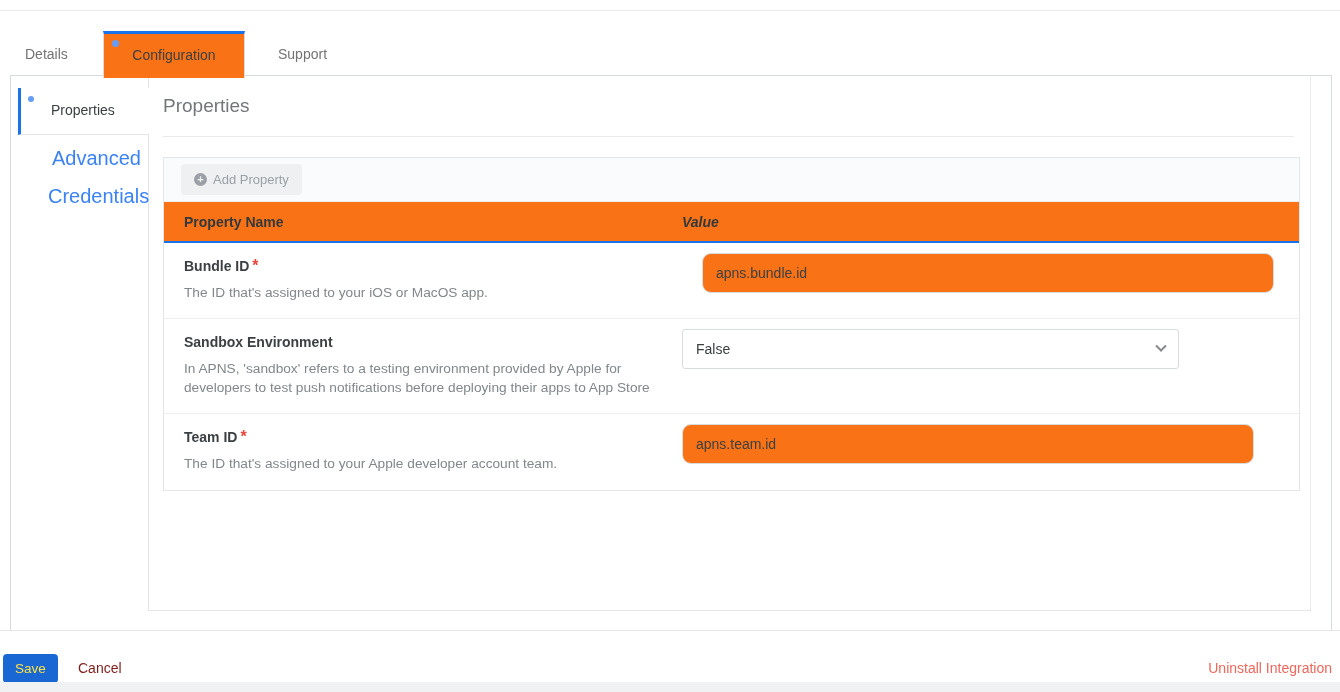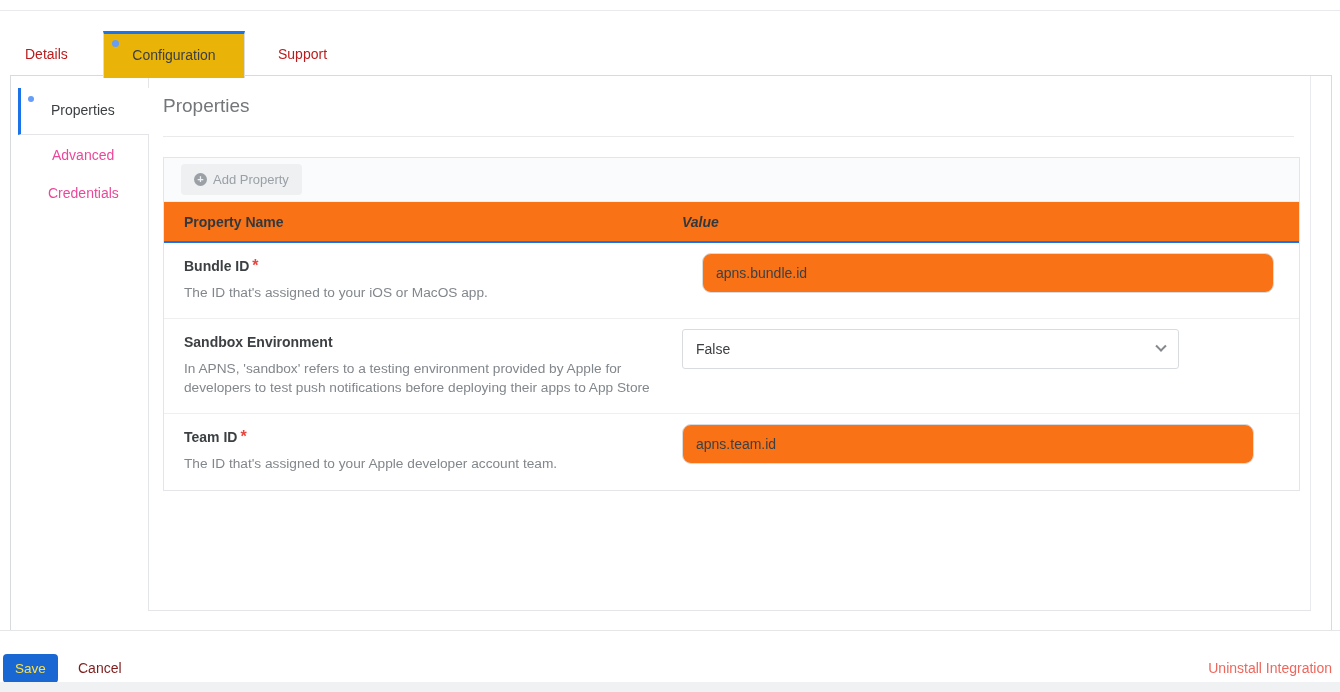--- a/index.html
+++ b/index.html
@@ -9,27 +9,27 @@
     background: #ffffff;
     font-family: "Liberation Sans", "DejaVu Sans", sans-serif;
     color: #3c4043;
     overflow: hidden;
   }
   .hairline-top { position:absolute; left:0; top:10px; width:1340px; height:1px; background:#e8eaed; }
 
   
   .top-tab-link {
     position:absolute; top:31px; height:46px; line-height:46px;
-    font-size:14px; color:#b91c1c; cursor:pointer;
+    font-size:14px; color:#737373; cursor:pointer;
   }
   .tab-details { left:25px; }
   .tab-support { left:278px; }
   .top-tab-active {
     position:absolute; left:103px; top:31px; width:142px; height:47px;
-    background:#eab308;
+    background:#f97316;
     border:1px solid #dadce0; border-bottom:none;
     border-top:3px solid #1a73e8;
     z-index:3;
     text-align:center; line-height:42px; font-size:14px; color:#3c4043;
   }
   .dot {
     position:absolute; width:7px; height:7px; border-radius:50%;
     background:#669df6;
   }
   .top-tab-active .dot { left:8px; top:6px; }
@@ -51,21 +51,21 @@
   .side-tab-active {
     position:absolute; left:18px; top:88px; width:131px; height:47px;
     background:#fff; z-index:2;
     border-left:3px solid #1a73e8;
     border-bottom:1px solid #e3e5e8;
     font-size:14px; color:#3c4043;
     line-height:44px; padding-left:30px;
   }
   .side-tab-active .dot { left:7px; top:8px; width:6px; height:6px; }
   .side-link {
-    position:absolute; font-size:14px; color:#ec4899; cursor:pointer;text-align:right;
+    position:absolute; font-size:20px; color:#3b82f6; cursor:pointer;text-align:right;
   }
   .side-advanced    { left:52px; top:147px; }
   .side-credentials { left:48px; top:185px; }
 
   
   .content-heading {
     position:absolute; left:163px; top:95px;
     font-size:19px; font-weight:400; color:#73777a;
   }
   .heading-rule { position:absolute; left:163px; top:136px; width:1131px; height:1px; background:#e8eaec; }

